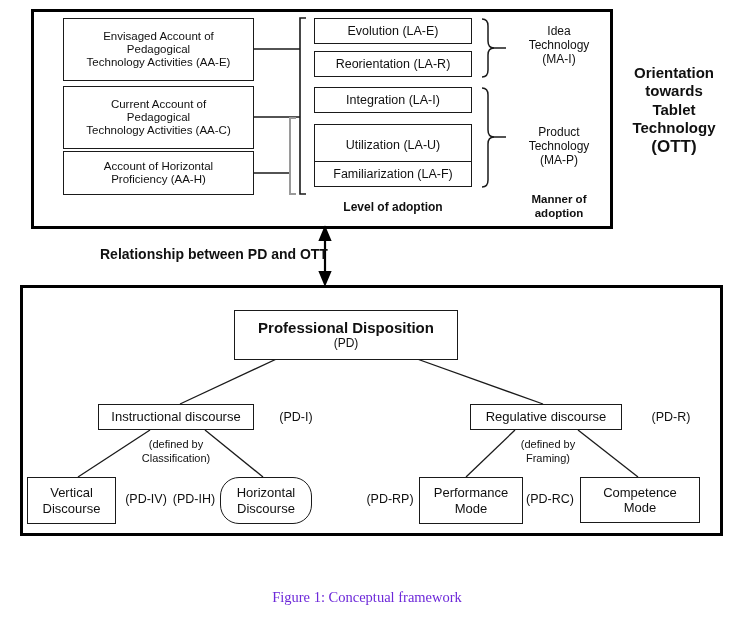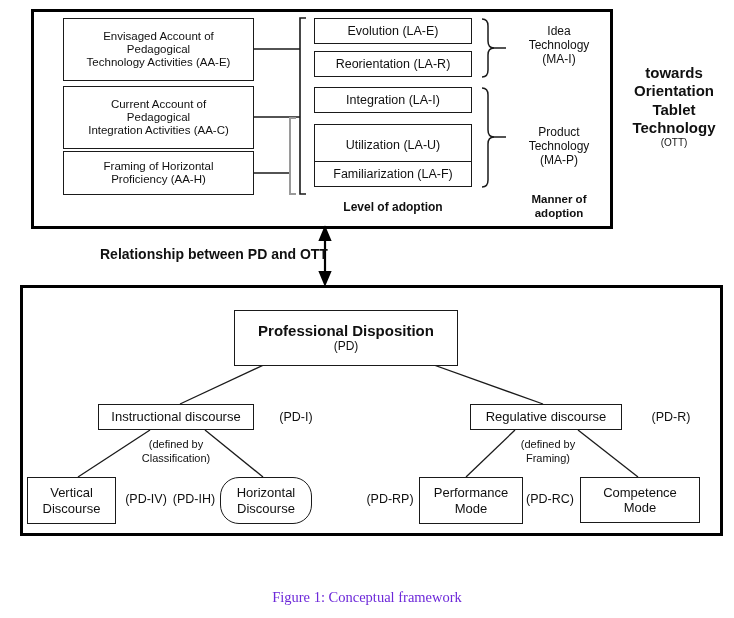--- a/index.html
+++ b/index.html
@@ -68,30 +68,30 @@
   
   .colcap { font-weight: bold; font-size: 12px; }
   #cap-adoption { left: 63px;  top: 200px; width: 191px; }
   #cap-level    { left: 314px; top: 200px; width: 158px; }
   #cap-manner   { left: 516px; top: 193px; width: 86px; font-size: 11.5px; }
 
   
   #lbl-idea    { left: 514px; top: 24px;  width: 90px; font-size: 12px; }
   #lbl-product { left: 514px; top: 125px; width: 90px; font-size: 12px; }
   #lbl-ott     { left: 616px; top: 64px;  width: 116px; font-size: 15px; font-weight: bold; line-height: 1.22;}
-  #lbl-ott .sub { font-weight: normal; font-size: 10px; }
+  #lbl-ott .sub { font-weight: bold; font-size: 17px; }
 
   
   #lbl-rel {
     left: 56px; top: 246px; width: 280px;
     font-size: 14px; font-weight: bold; text-align: left; padding-left: 44px;
   }
 
   
-  #box-pd   { left: 234px; top: 310px; width: 224px; height: 56px; font-size: 15px; }
+  #box-pd   { left: 234px; top: 310px; width: 224px; height: 50px; font-size: 15px; }
   #box-pd .t1 { font-weight: bold; }
   #box-pd .t2 { font-size: 12px; font-weight: normal; }
 
   #box-pdi  { left: 98px;  top: 404px; width: 156px; height: 26px; font-size: 13px; }
   #box-pdr  { left: 470px; top: 404px; width: 152px; height: 26px; font-size: 13px; }
 
   #box-pdiv { left: 27px;  top: 477px; width: 89px;  height: 47px; font-size: 13px; }
   #box-pdih { left: 220px; top: 477px; width: 92px;  height: 47px; font-size: 13px; border-radius: 19px; }
   #box-pdrp { left: 419px; top: 477px; width: 104px; height: 47px; font-size: 13px; }
   #box-pdrc { left: 580px; top: 477px; width: 120px; height: 46px; font-size: 13px; }
@@ -179,24 +179,24 @@
   </svg>
 
   <div class="node" id="box-aae">
     <span>Envisaged Account of</span>
     <span>Pedagogical</span>
     <span>Technology Activities (AA-E)</span>
   </div>
   <div class="node" id="box-aac">
     <span>Current Account of</span>
     <span>Pedagogical</span>
-    <span>Integration Activities (AA-C)</span>
+    <span>Technology Activities (AA-C)</span>
   </div>
   <div class="node" id="box-aah">
-    <span>Framing of Horizontal</span>
+    <span>Account of Horizontal</span>
     <span>Proficiency (AA-H)</span>
   </div>
 
   <div class="node" id="box-lae">
     <span>Evolution (LA-E)</span>
   </div>
   <div class="node" id="box-lar">
     <span>Reorientation (LA-R)</span>
   </div>
   <div class="node" id="box-lai">
@@ -220,22 +220,22 @@
     <div>Technology</div>
     <div>(MA-I)</div>
   </div>
   <div class="lbl" id="lbl-product">
     <div>Product</div>
     <div>Technology</div>
     <div>(MA-P)</div>
   </div>
 
   <div class="lbl" id="lbl-ott">
+    <div>Orientation</div>
     <div>towards</div>
-    <div>Orientation</div>
     <div>Tablet</div>
     <div>Technology</div>
     <div class="sub">(OTT)</div>
   </div>
 
   <div class="lbl" id="lbl-rel">Relationship between PD and OTT</div>
 
   <div class="node" id="box-pd">
     <span class="t1">Professional Disposition</span>
     <span class="t2">(PD)</span>

